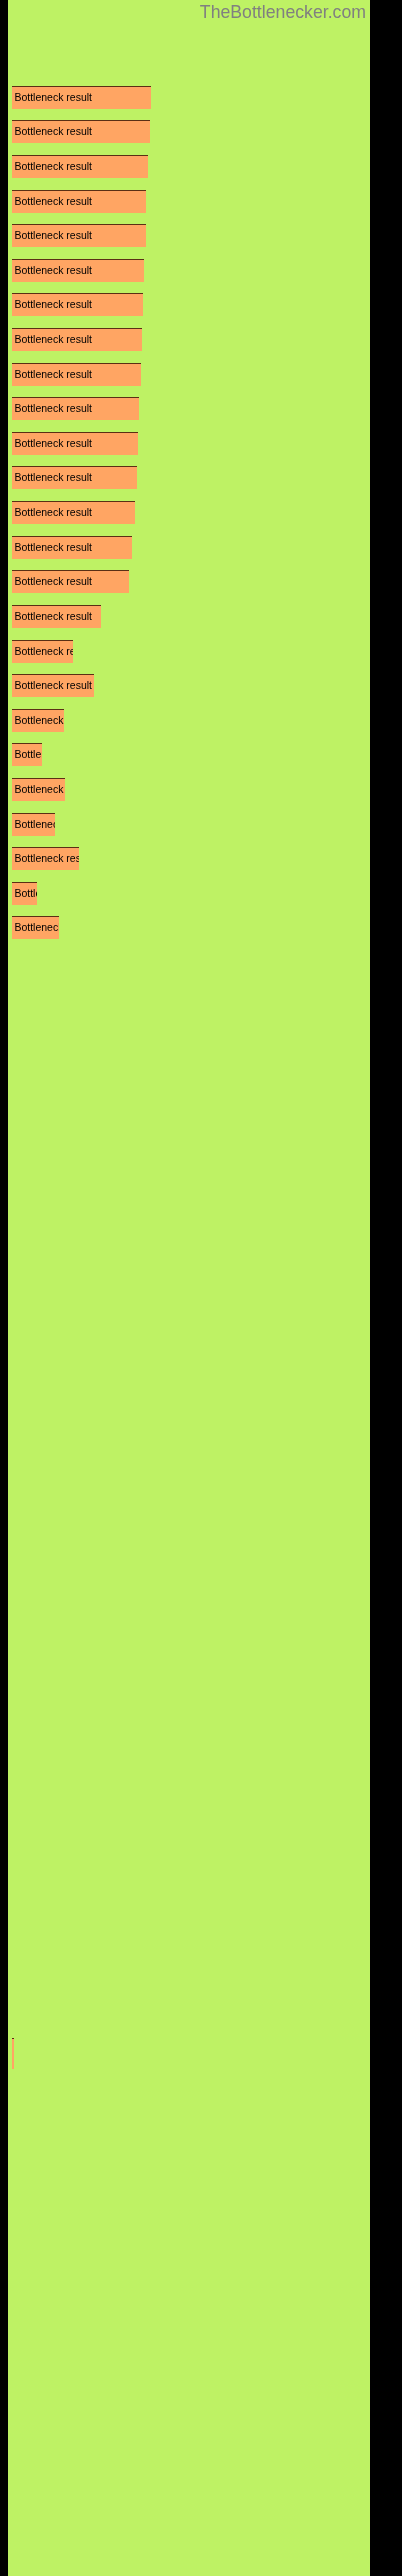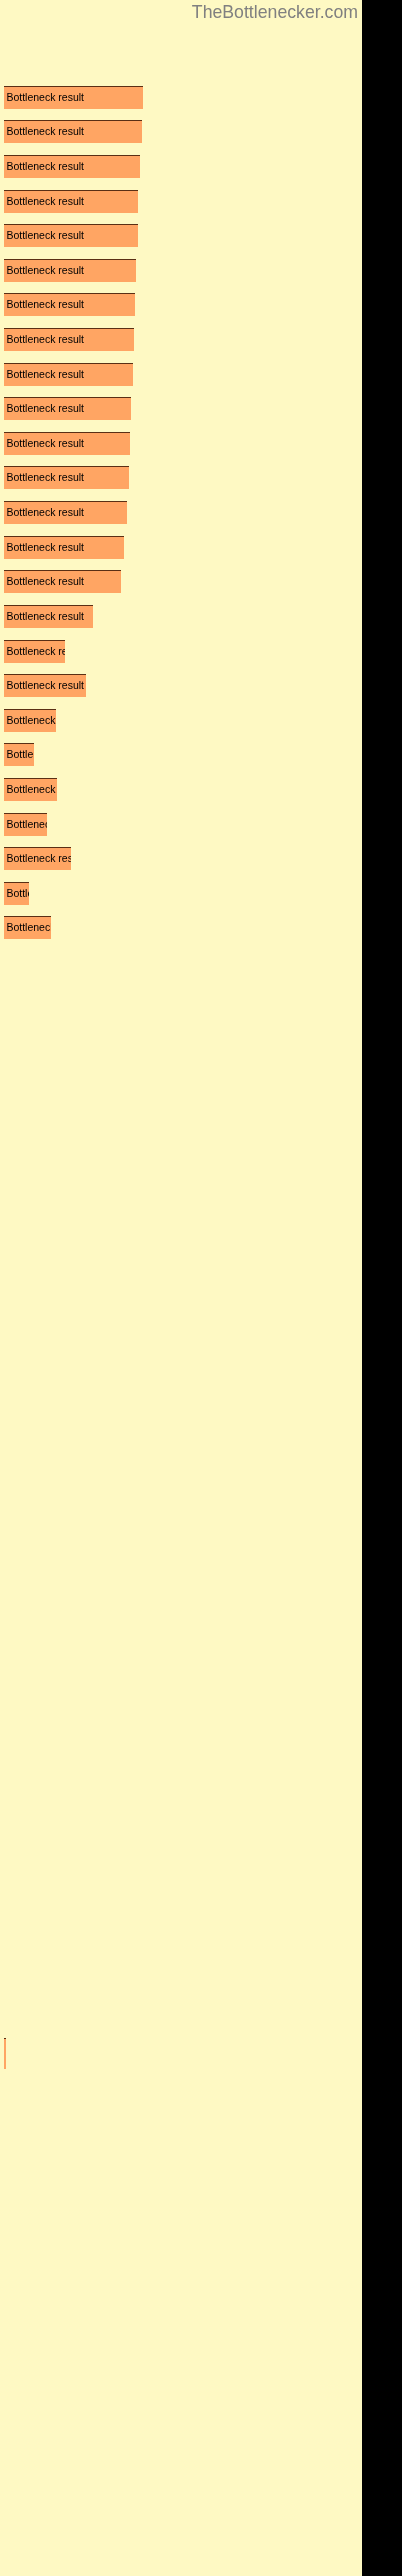--- a/index.html
+++ b/index.html
@@ -10,25 +10,25 @@
   body {
     width: 403px;
     height: 2576px;
     position: relative;
     overflow: hidden;
     font-family: "Liberation Sans", sans-serif;
     -webkit-font-smoothing: antialiased;
   }
   #chart-root {
     position: absolute;
-    left: 0;
+    left: 8px;
     top: 0;
     width: 362px;
     height: 2576px;
-    background: #fef9c3;
+    background: #bef264;
   }
   #chart-title {
     position: absolute;
     right: 4px;
     top: 1.6px;
     font-size: 17.7px;
     line-height: 21px;
     color: #808080;
     white-space: nowrap;
     letter-spacing: 0px;

